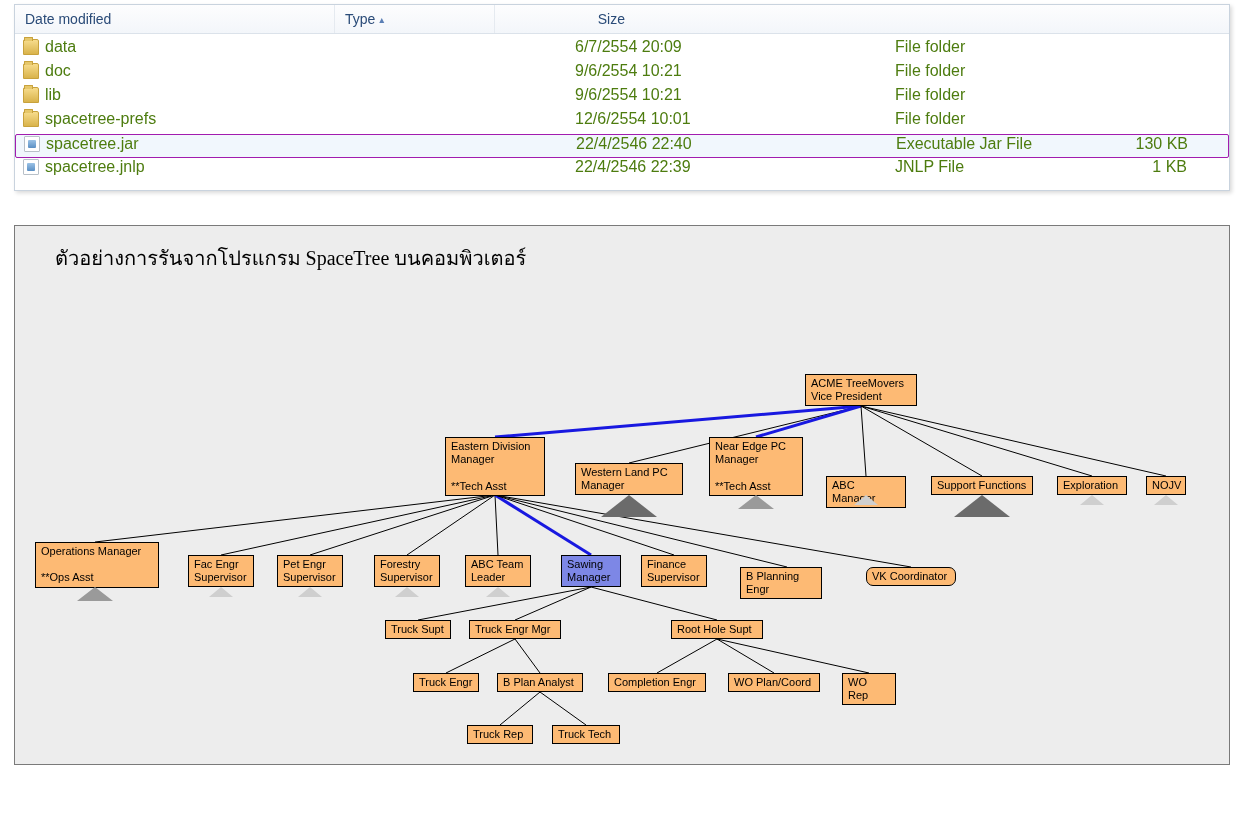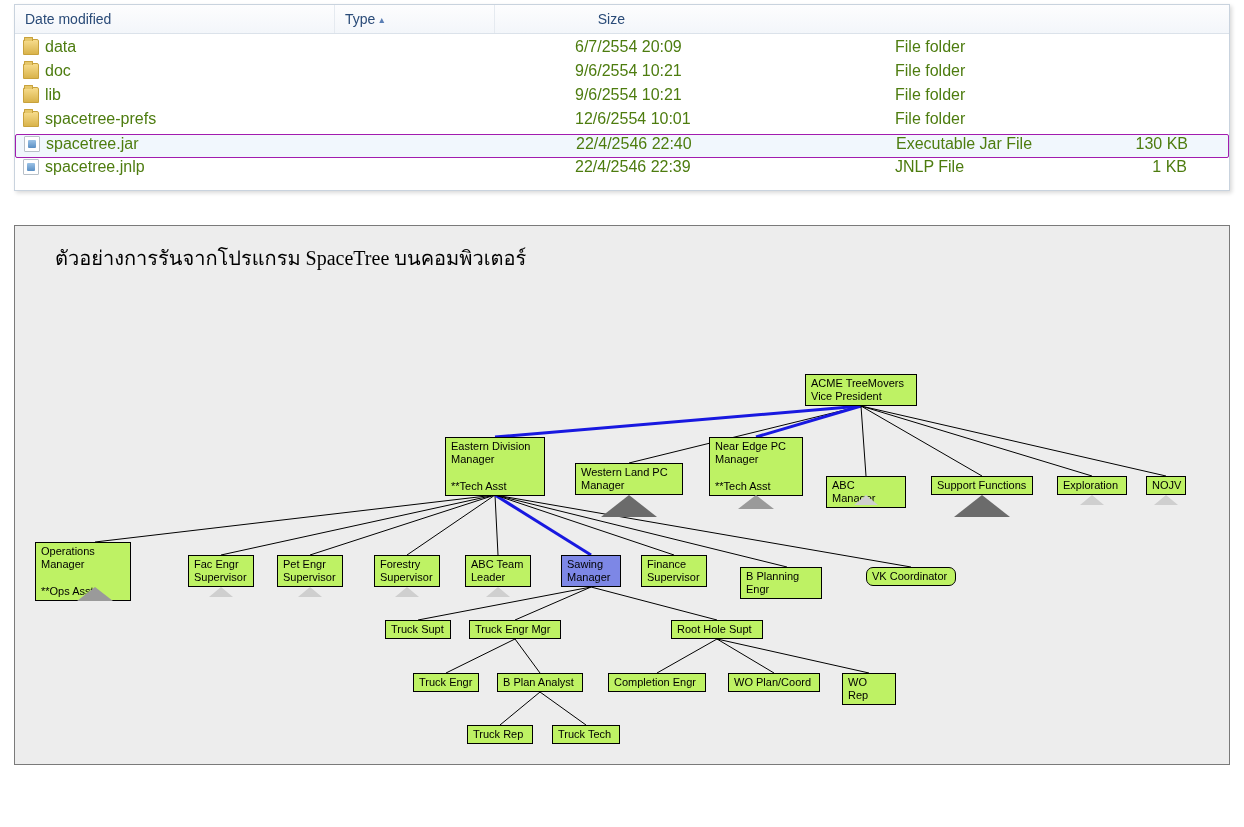--- a/index.html
+++ b/index.html
@@ -24,21 +24,21 @@
   .icon { width:16px; height:16px; display:inline-block; }
   .folder-icon { background: linear-gradient(#f7dc8c,#d9b34b); border:1px solid #c8a23c; border-radius:2px 2px 0 0; position:relative;}
   .folder-icon::before { content:''; position:absolute; top:-3px; left:0; width:7px; height:3px; background:#e6c76a; border:1px solid #c8a23c; border-bottom:none; border-radius:1px 1px 0 0;}
   .jar-icon { background:#fff; border:1px solid #b8c0c8; border-radius:1px; position:relative;}
   .jar-icon::after{ content:''; position:absolute; left:3px; top:3px; width:8px; height:8px; background:linear-gradient(#9bc2e6,#5a8fc4); border-radius:1px;}
 
   
   .diagram-panel { margin: 34px 14px 0 14px; border:1px solid #7a7a7a; background:#ededed; position:relative; height:540px;}
   .caption { font-family: "Times New Roman", serif; font-size:20px; color:#000; padding:16px 0 0 40px;}
   .diagram { position:relative; width:100%; height:480px;}
-  .node { position:absolute; background:#bef264; border:1px solid #000; font-size:11px; line-height:1.2; padding:2px 5px; color:#000; white-space:nowrap;}
+  .node { position:absolute; background:#fdba74; border:1px solid #000; font-size:11px; line-height:1.2; padding:2px 5px; color:#000; white-space:nowrap;}
   .node.multi { white-space:normal; }
   .node.selected { background:#7d87e6; }
   svg.links { position:absolute; top:0; left:0; width:100%; height:100%; pointer-events:none;}
   .tri { position:absolute; width:0; height:0; border-style:solid; }
 </style>
 </head>
 <body>
 
 <div class="explorer">
   <div class="explorer-header">
@@ -153,21 +153,21 @@
       </div>
       <div class="node multi" style="left: 916px; top: 202px; width: 102px;">
         <div>Support Functions</div>
       </div>
       <div class="node multi" style="left: 1042px; top: 202px; width: 70px;">
         <div>Exploration</div>
       </div>
       <div class="node multi" style="left: 1131px; top: 202px; width: 40px;">
         <div>NOJV</div>
       </div>
-      <div class="node multi" style="left: 20px; top: 268px; width: 96px;"><div>Operations Manager</div><br><div>**Ops Asst</div></div>
+      <div class="node multi" style="left: 20px; top: 268px; width: 124px;"><div>Operations Manager</div><br><div>**Ops Asst</div></div>
       <div class="node multi" style="left: 173px; top: 281px; width: 66px;">
         <div>Fac Engr</div>
         <div>Supervisor</div>
       </div>
       <div class="node multi" style="left: 262px; top: 281px; width: 66px;">
         <div>Pet Engr</div>
         <div>Supervisor</div>
       </div>
       <div class="node multi" style="left: 359px; top: 281px; width: 66px;">
         <div>Forestry</div>

